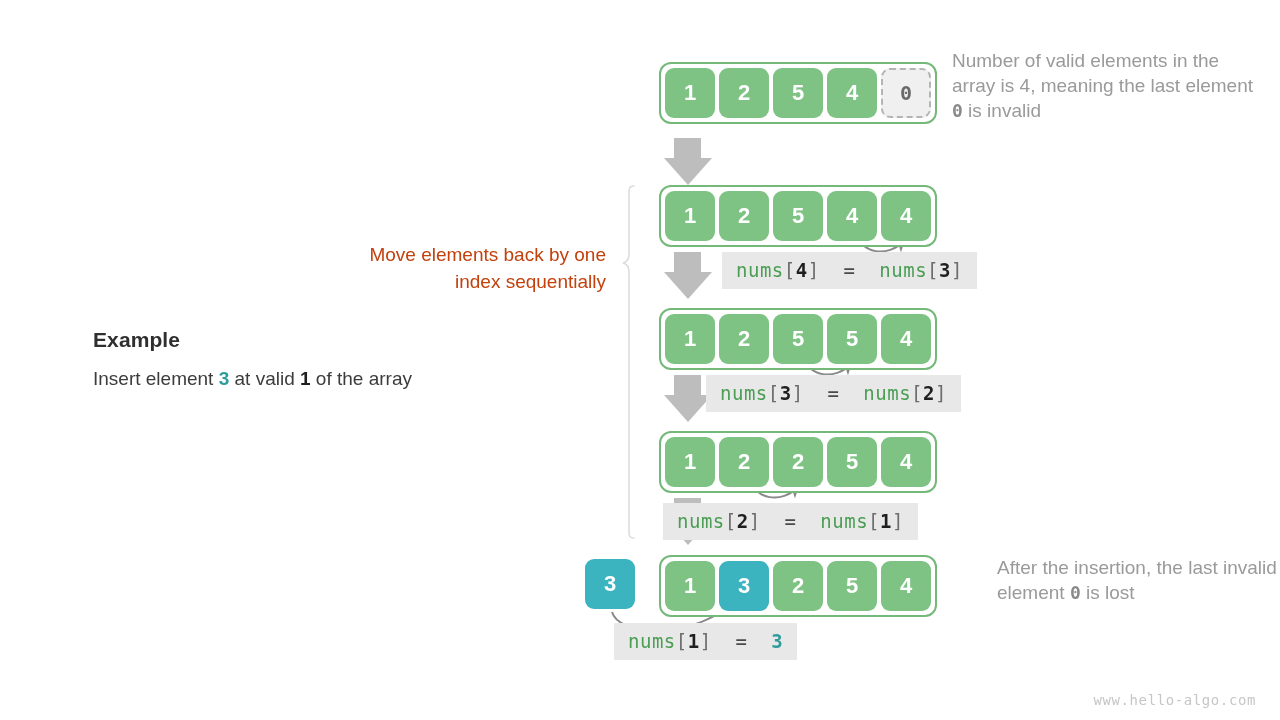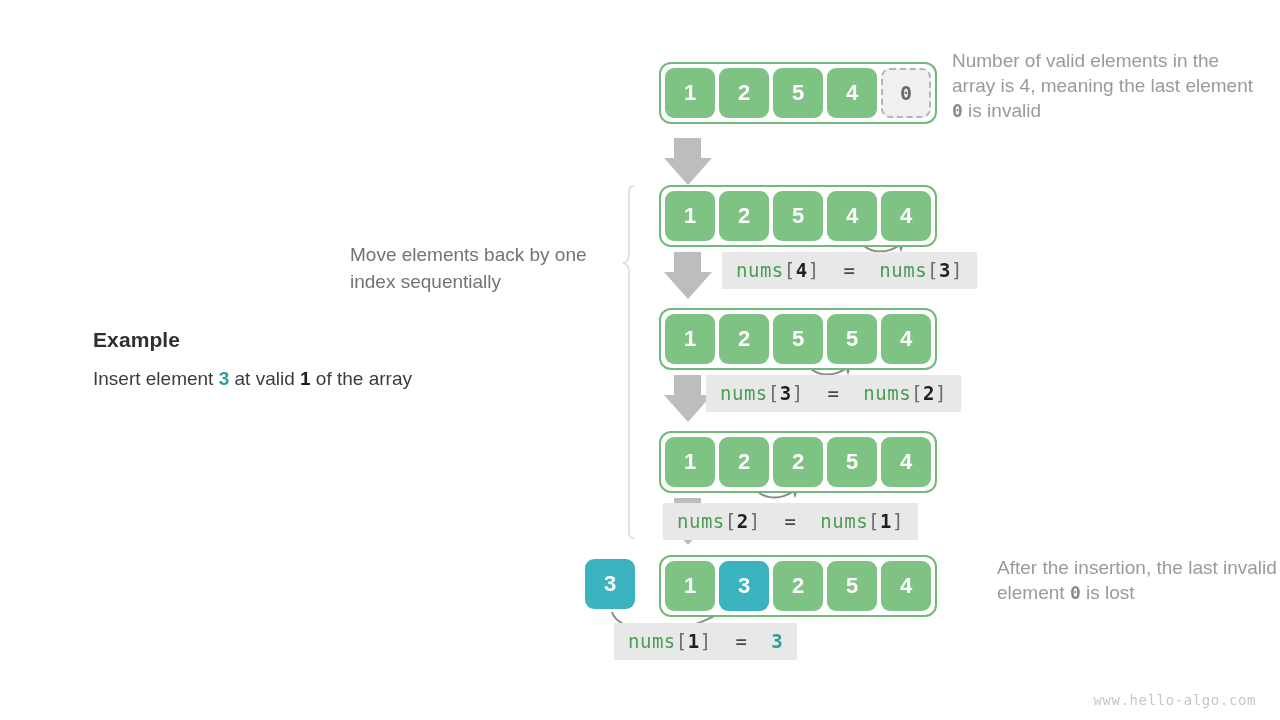--- a/index.html
+++ b/index.html
@@ -19,22 +19,22 @@
   }
   .example-desc {
     position: absolute; left: 93px; top: 368px;
     font-size: 19px; color: #3c3c3c; white-space: nowrap;
   }
   .example-desc .hl-teal { color: #2e9c9c; font-weight: bold; }
   .example-desc .hl-dark { color: #1f1f1f; font-weight: bold; }
 
   .move-note {
     position: absolute; left: 350px; top: 241px;
-    width: 256px; 
-    font-size: 19px; line-height: 27px; color: #737373;
+    width: 256px; text-align: right;
+    font-size: 19px; line-height: 27px; color: #c2410c;
   }
 
   
   .side-note {
     position: absolute;
     font-size: 19px; line-height: 25px; color: #9a9a9a;
   }
   .side-note .mono0 {
     font-family: "DejaVu Sans Mono", monospace;
     font-weight: bold; color: #8a8a8a; font-size: 18px;

